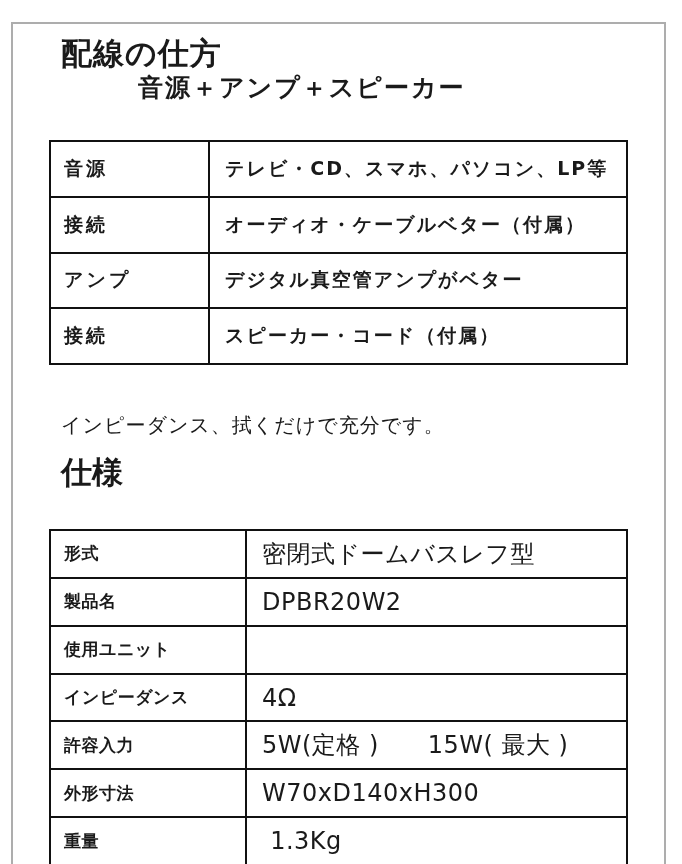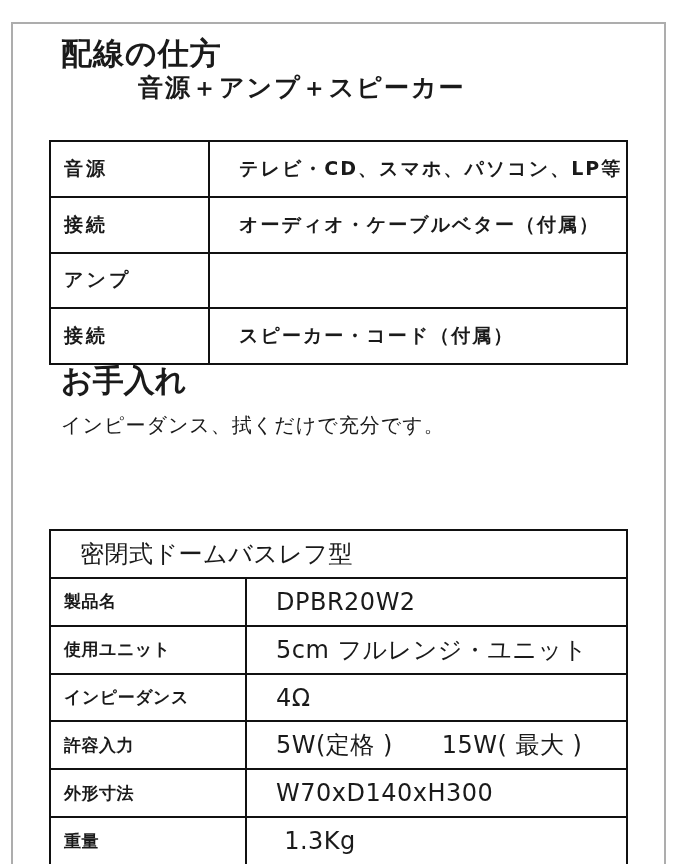--- a/index.html
+++ b/index.html
@@ -73,21 +73,21 @@
     white-space: pre;
     overflow: hidden;
   }
   .tbl .tlabel {
     border-right: 2px solid #111111;
     padding-left: 13px;
     flex: none;
   }
   .tbl .tvalue {
     flex: 1;
-    padding-left: 29px;
+    padding-left: 15px;
   }
   
   .wiring-table {
     top: 119px;
     height: 225px;
   }
   .wiring-table .tlabel {
     width: 159px;
     font-size: 19px;
     font-weight: bold;
@@ -149,43 +149,44 @@
       <div class="trow">
         <div class="tcell tlabel">音源</div>
         <div class="tcell tvalue">テレビ・CD、スマホ、パソコン、LP等</div>
       </div>
       <div class="trow">
         <div class="tcell tlabel">接続</div>
         <div class="tcell tvalue">オーディオ・ケーブルベター（付属）</div>
       </div>
       <div class="trow">
         <div class="tcell tlabel">アンプ</div>
+        <div class="tcell tvalue">デジタル真空管アンプがベター</div>
       </div>
       <div class="trow">
         <div class="tcell tlabel">接続</div>
         <div class="tcell tvalue">スピーカー・コード（付属）</div>
       </div>
     </div>
 
-  <div class="section-heading care-heading">お手入れ</div>
 
   <div class="care-text">インピーダンス、拭くだけで充分です。</div>
 
+  <div class="section-heading spec-heading">仕様</div>
 
   <div class="tbl spec-table">
       <div class="trow">
+        <div class="tcell tlabel">形式</div>
         <div class="tcell tvalue">密閉式ドームバスレフ型</div>
       </div>
       <div class="trow">
         <div class="tcell tlabel">製品名</div>
         <div class="tcell tvalue">DPBR20W2</div>
       </div>
       <div class="trow">
         <div class="tcell tlabel">使用ユニット</div>
-        <div class="tcell tvalue">5cm フルレンジ・ユニット</div>
       </div>
       <div class="trow">
         <div class="tcell tlabel">インピーダンス</div>
         <div class="tcell tvalue">4Ω</div>
       </div>
       <div class="trow">
         <div class="tcell tlabel">許容入力</div>
         <div class="tcell tvalue">5W(定格 )      15W( 最大 )</div>
       </div>
       <div class="trow">

